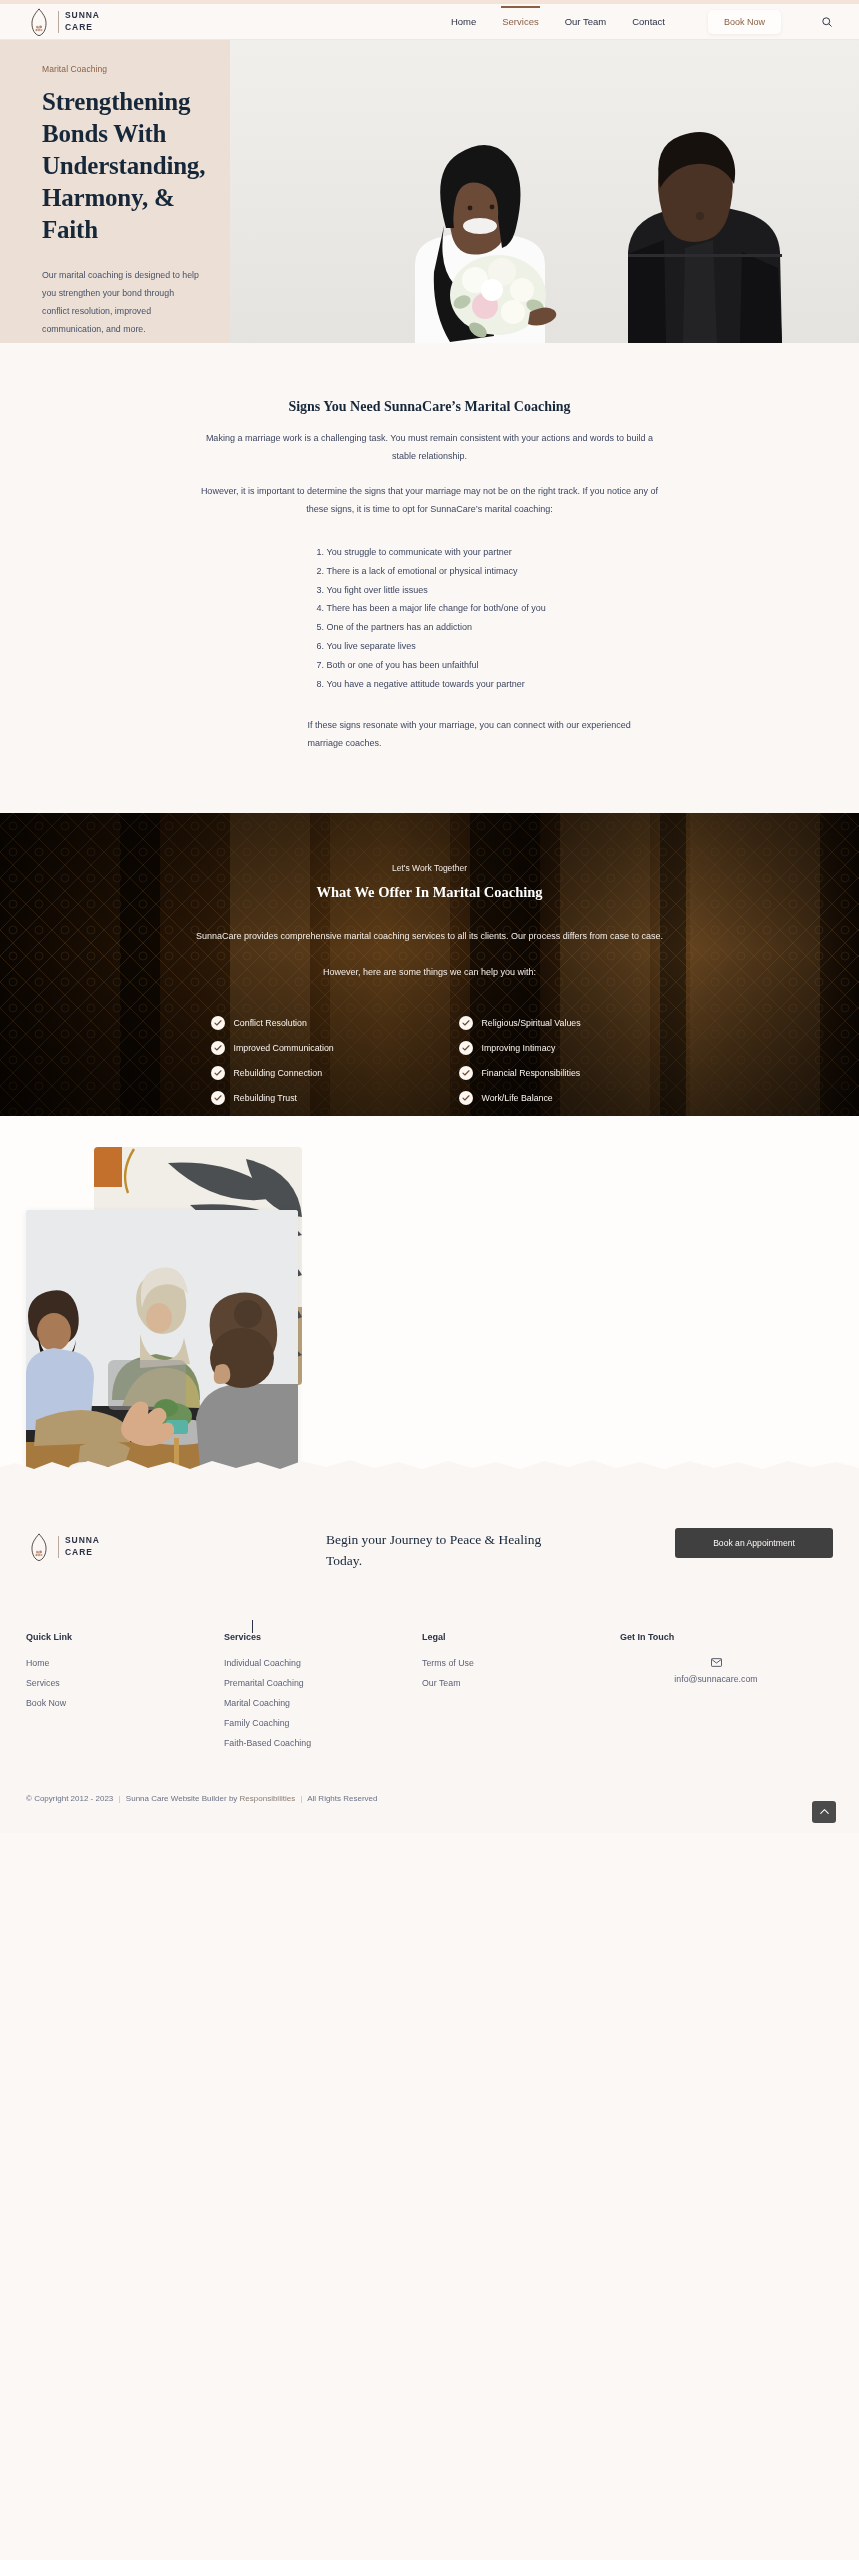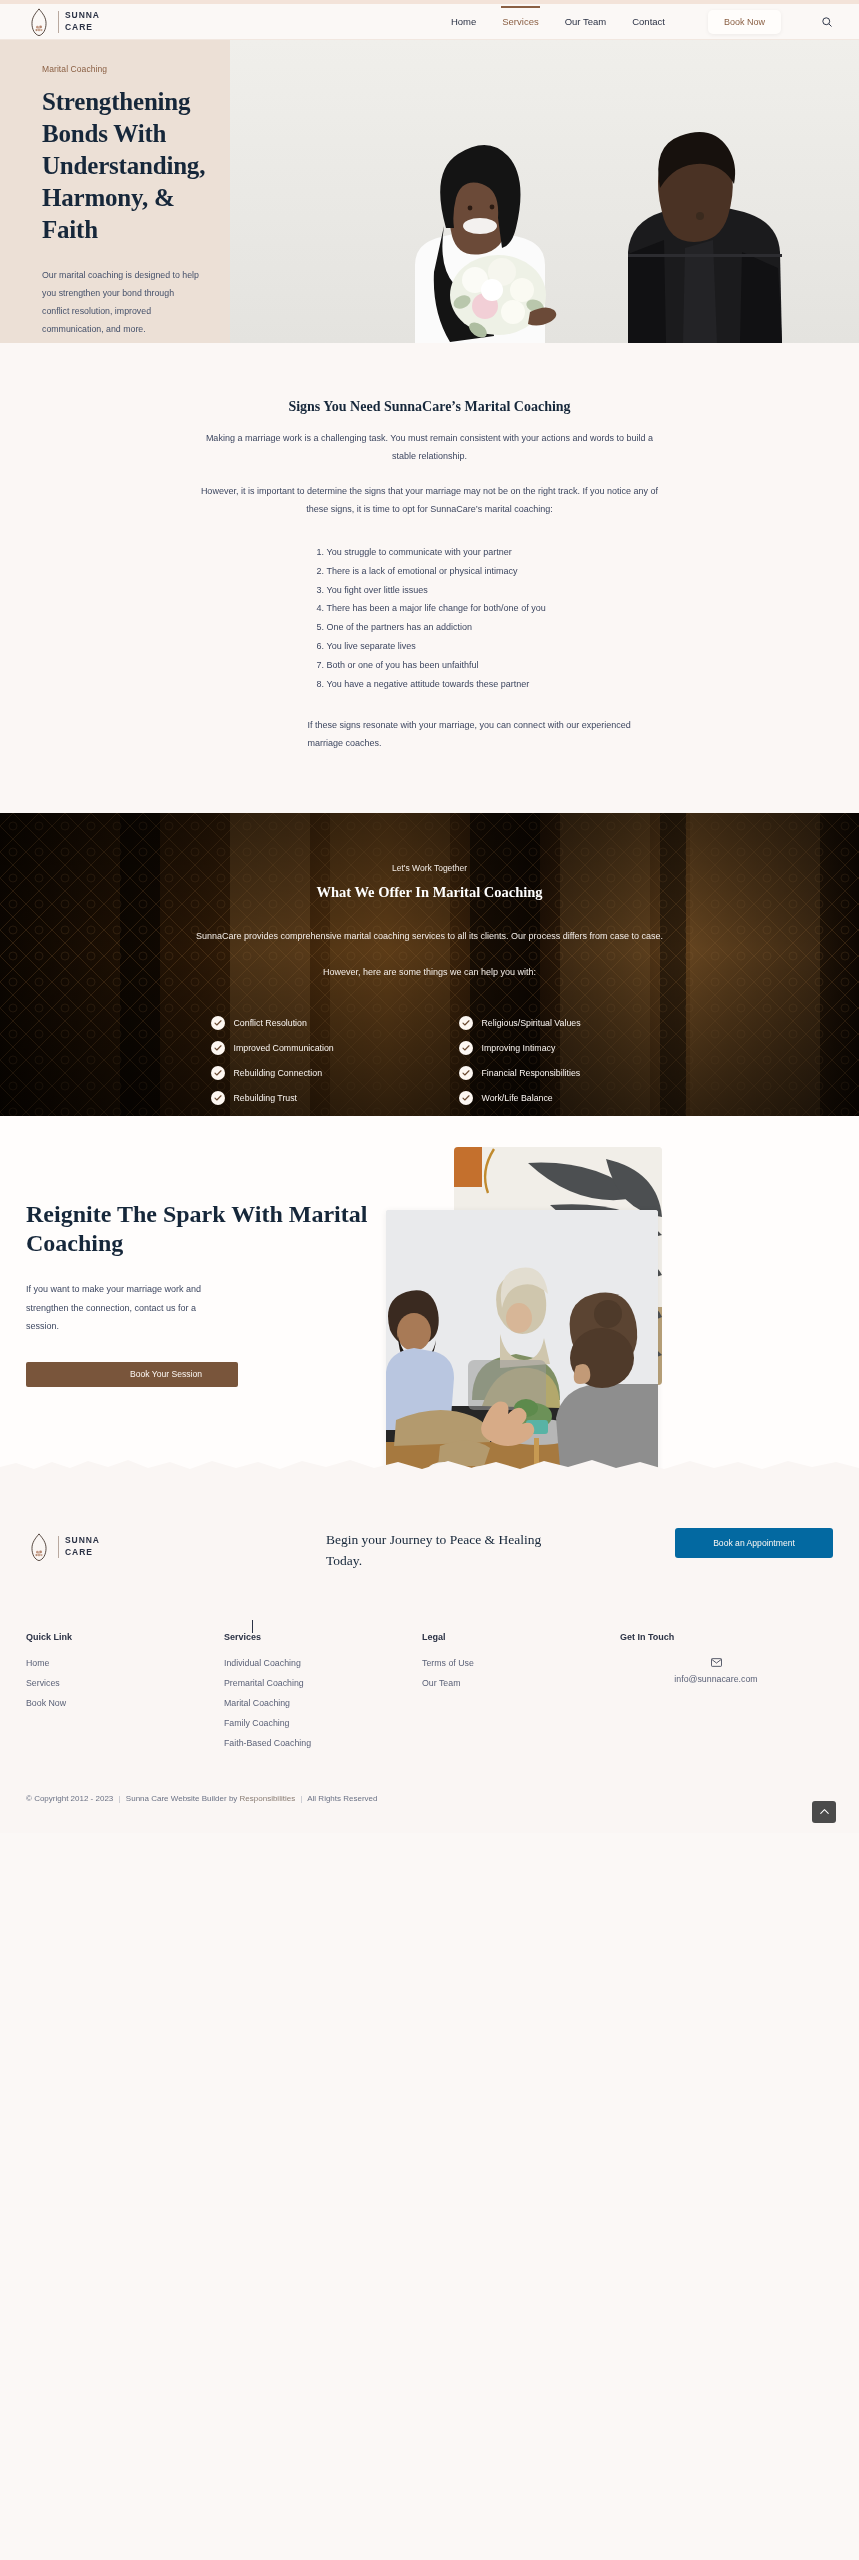--- a/index.html
+++ b/index.html
@@ -148,21 +148,21 @@
 
   
   .footer { background: #faf6f4; padding: 42px 26px 0; position: relative; }
   .footer-top { display: flex; align-items: flex-start; }
   .footer-logo { display: flex; align-items: center; gap: 6px; width: 300px; padding-top: 4px; }
   .footer-tag {
     font-family: "Liberation Serif", serif; font-size: 13.5px;
     line-height: 1.55; color: #16273a; width: 250px; padding-top: 2px;
   }
   .appt-btn {
-    margin-left: auto; background: #0369a1; color: #fdf8f4;
+    margin-left: auto; background: #404040; color: #fdf8f4;
     border: none; border-radius: 3px; width: 158px; height: 30px;
     font-size: 8.6px; font-family: inherit; cursor: pointer;
   }
   .footer-cols { display: flex; margin-top: 60px; gap: 24px; }
   .fcol { width: 174px; }
   .fcol:nth-child(2) { width: 174px; }
   .fcol-title { font-size: 9px; font-weight: 700; color: #2b3245; margin-bottom: 16px; }
   .fcol a {
     display: block; font-size: 8.8px; color: #5b6278;
     text-decoration: none; margin-bottom: 10px; cursor: pointer;
@@ -280,21 +280,21 @@
     <p class="signs-p">Making a marriage work is a challenging task. You must remain consistent with your actions and words to build a stable relationship.</p>
     <p class="signs-p">However, it is important to determine the signs that your marriage may not be on the right track. If you notice any of these signs, it is time to opt for SunnaCare’s marital coaching:</p>
     <ol class="signs-list">
       <li>You struggle to communicate with your partner</li>
       <li>There is a lack of emotional or physical intimacy</li>
       <li>You fight over little issues</li>
       <li>There has been a major life change for both/one of you</li>
       <li>One of the partners has an addiction</li>
       <li>You live separate lives</li>
       <li>Both or one of you has been unfaithful</li>
-      <li>You have a negative attitude towards these partner</li>
+      <li>You have a negative attitude towards your partner</li>
     </ol>
     <p class="signs-outro">If these signs resonate with your marriage, you can connect with our experienced marriage coaches.</p>
   </div>
 
   <div class="offer">
     <div class="offer-bg">
       <svg viewBox="0 0 859 303" preserveAspectRatio="none" style="width:100%;height:100%;display:block">
         <defs>
           <linearGradient id="og" x1="0" y1="0" x2="1" y2="0">
             <stop offset="0%" stop-color="#120901"></stop>
@@ -400,25 +400,20 @@
             </span>
             <span>Work/Life Balance</span>
           </div>
         </div>
       </div>
     </div>
   </div>
 
   <div class="reignite">
     <div class="reignite-row">
-      <div class="reignite-left">
-        <h2 class="reignite-h2">Reignite The Spark With Marital Coaching</h2>
-        <p class="reignite-p">If you want to make your marriage work and strengthen the connection, contact us for a session.</p>
-        <button class="session-btn">Book Your Session</button>
-      </div>
       <div class="collage">
         <div class="collage-deco">
           <svg viewBox="0 0 208 238" preserveAspectRatio="none" style="width:100%;height:100%;display:block">
             <rect width="208" height="238" fill="#f1eee8"></rect>
             <rect x="0" y="0" width="28" height="40" fill="#c4702d"></rect>
             <path d="M40 2 q-14 22 -6 44" fill="none" stroke="#c08a2e" stroke-width="2.4"></path>
             <path d="M0 160 L208 160 L208 238 L0 238 Z" fill="#b7a078"></path>
             <g fill="#4c4f51">
               <path d="M74 16 q70 -4 112 34 q-60 14 -112 -34 Z"></path>
               <path d="M152 12 q52 12 56 58 q-44 -6 -56 -58 Z"></path>

